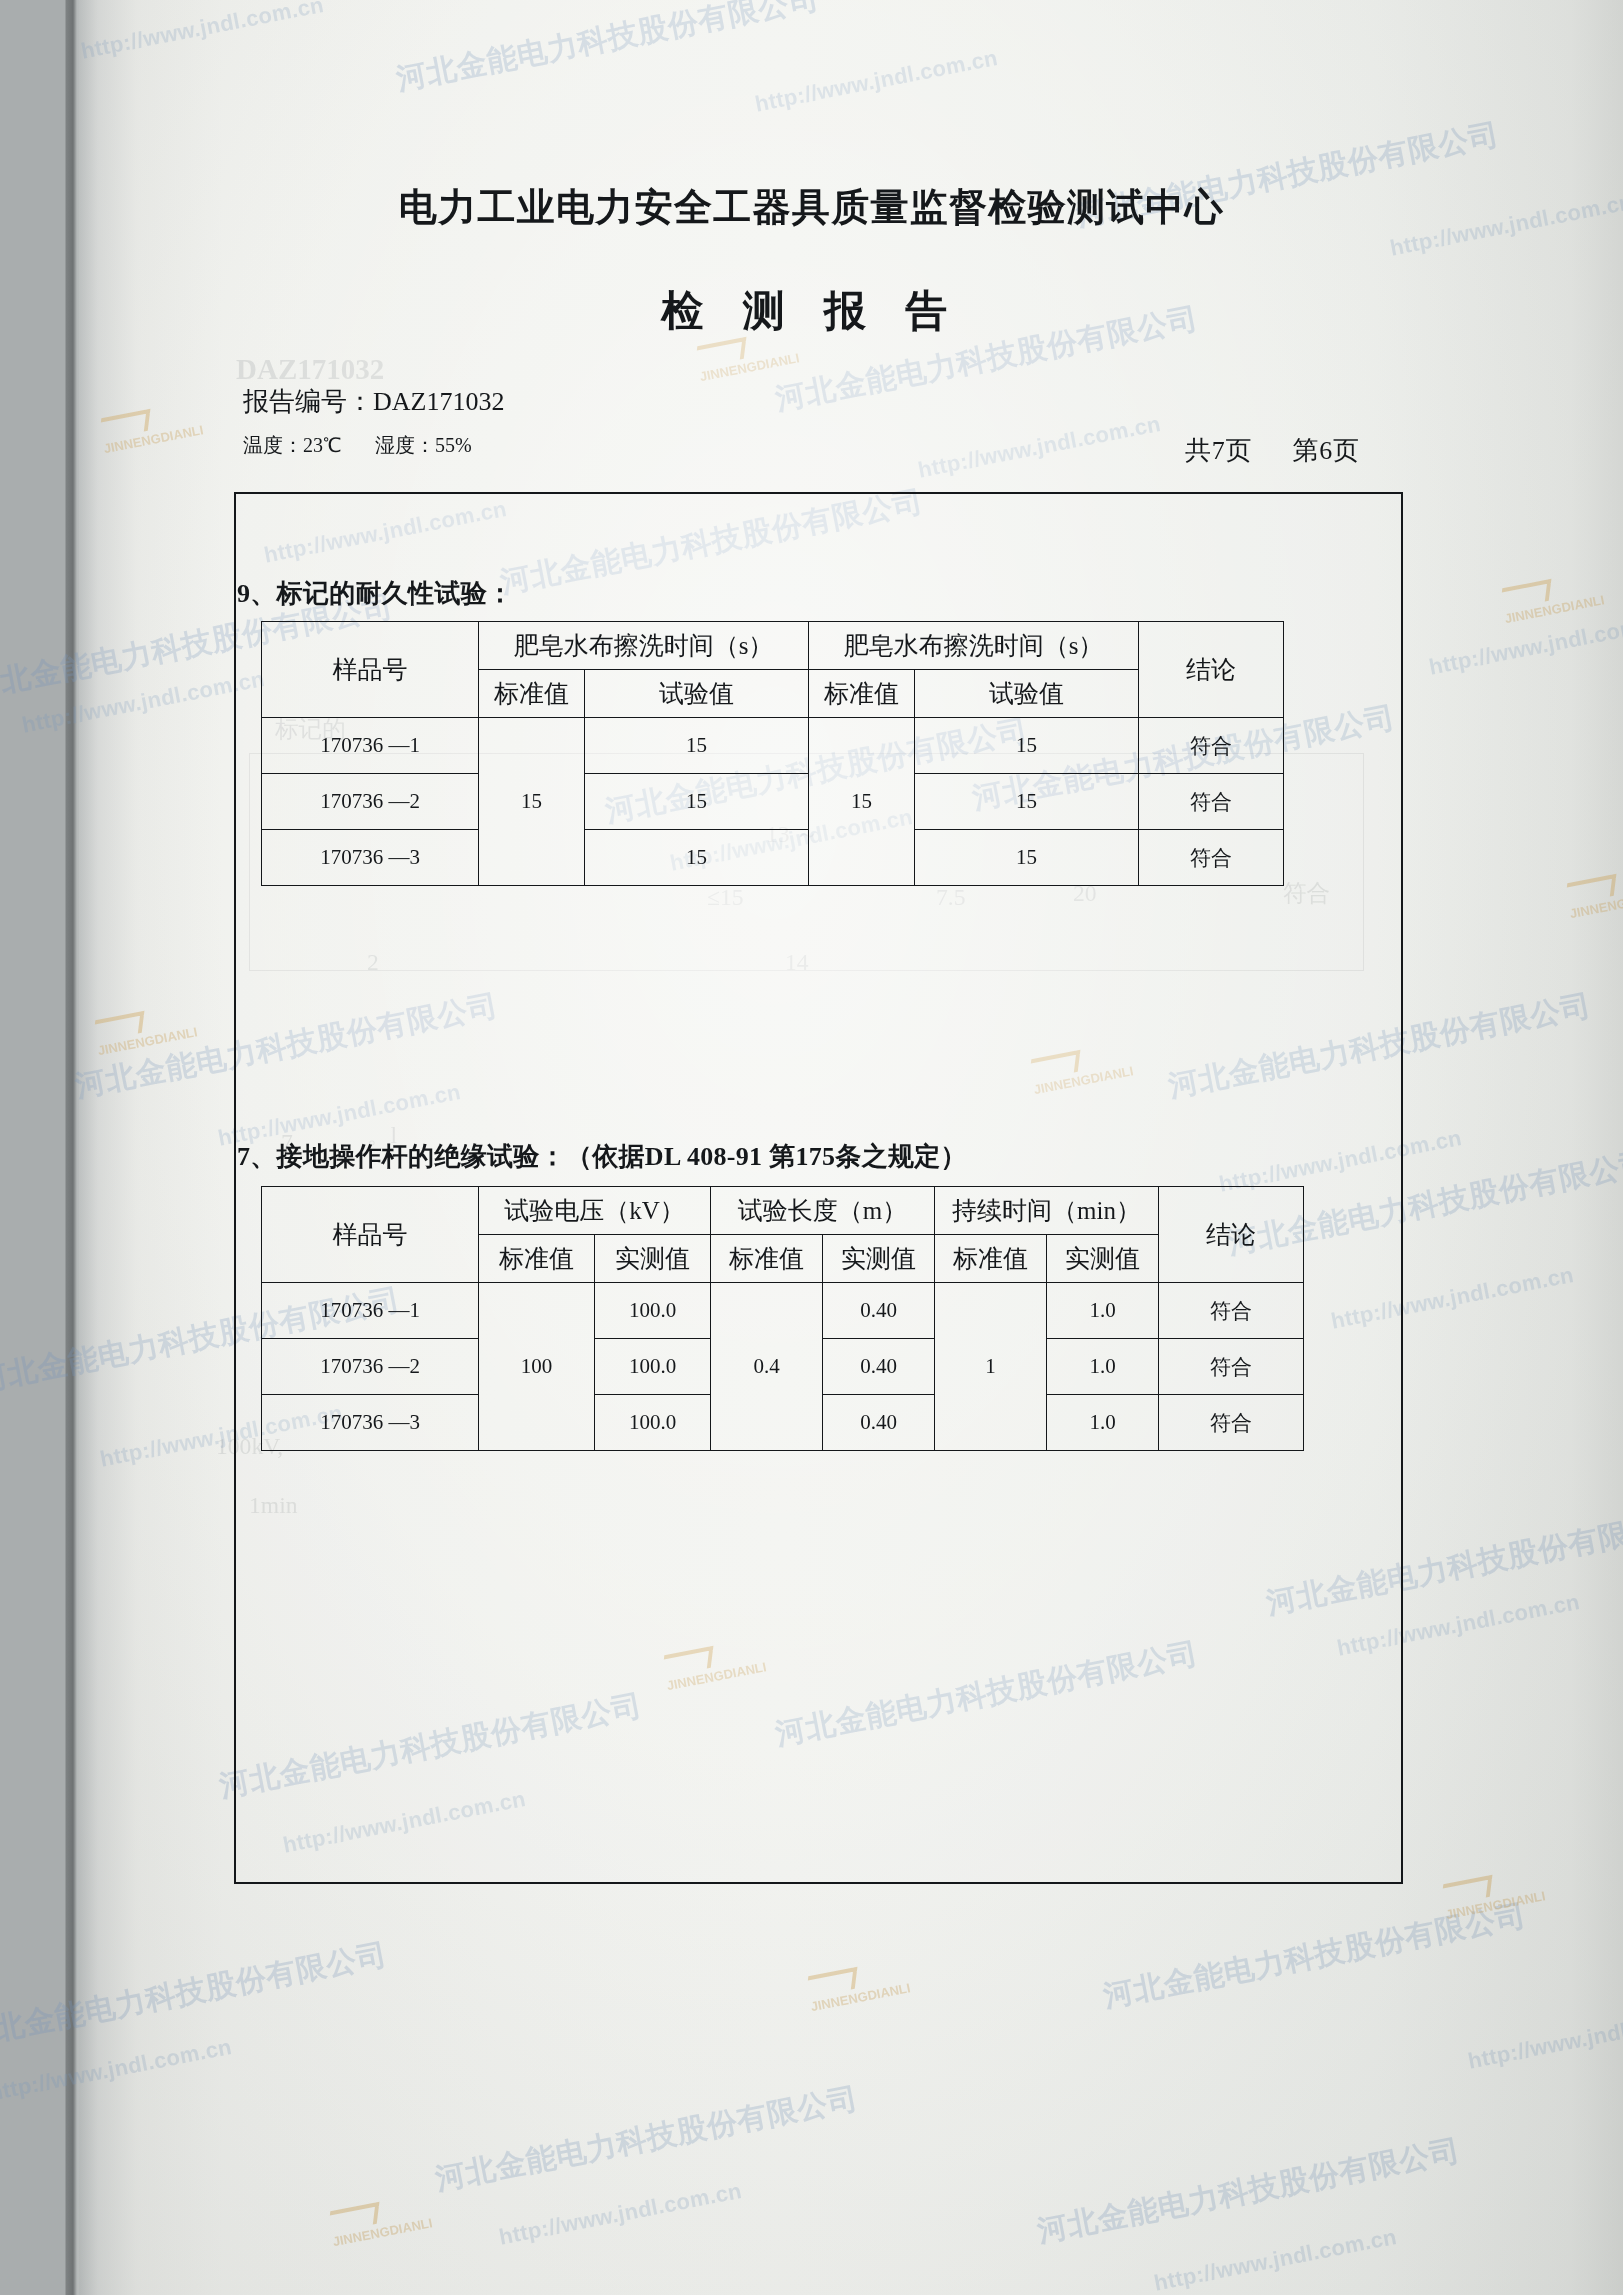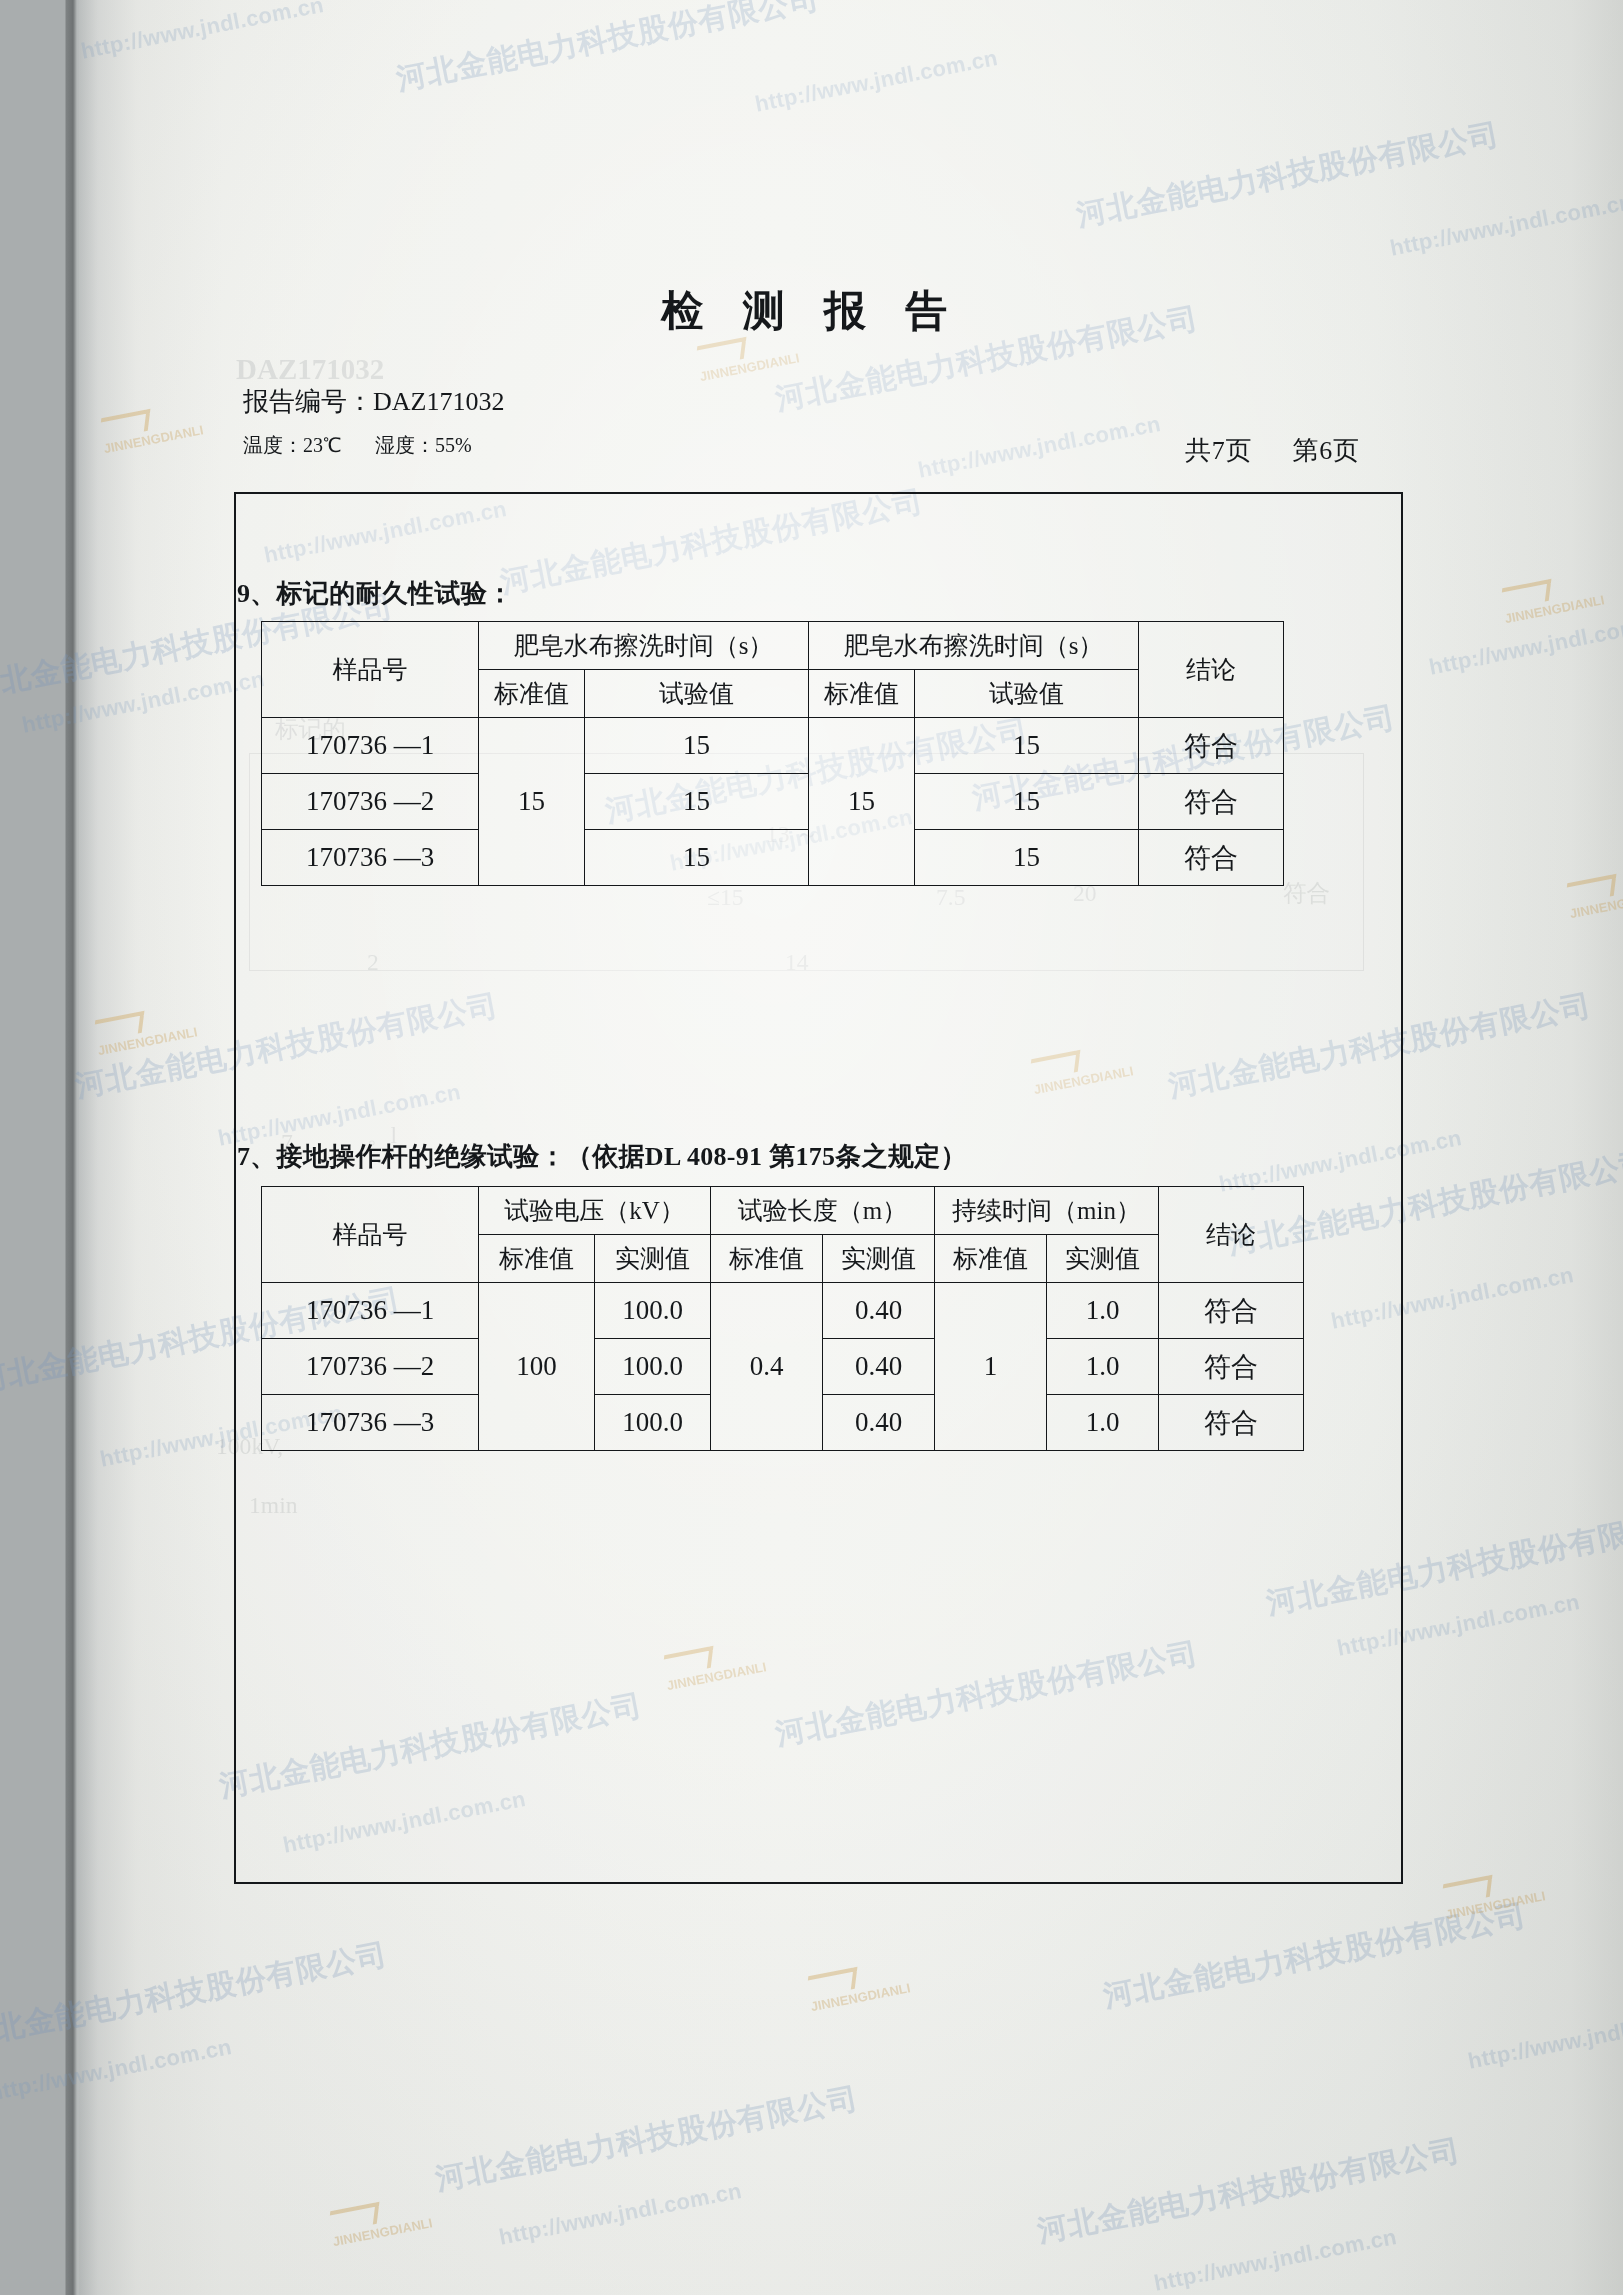--- a/index.html
+++ b/index.html
@@ -169,21 +169,21 @@
     text-align: center;
     font-weight: normal;
     padding: 0;
     background: rgba(255,255,255,0.02);
   }
 
   #table6 { left: 261px; top: 621px; }
   #table7 { left: 261px; top: 1186px; }
 
   .h-row td { height: 47px; font-size: 25px; }
-  .d-row td { height: 55px; font-size: 27px; }
+  .d-row td { height: 55px; font-size: 21px; }
 </style>
 </head>
 <body>
 
 <div id="page">
 
   <div id="watermarks">
 
     <div class="wm wm-url" style="left:79px; top:39px;">http://www.jndl.com.cn</div>
     <div class="wm wm-cn" style="left:393px; top:60px;">河北金能电力科技股份有限公司</div>
@@ -260,20 +260,21 @@
     <div class="ghost" style="left:216px; top:1433px;">100kV,</div>
     <div class="ghost" style="left:249px; top:1492px;">1min</div>
     <div class="ghost" style="left:275px; top:713px;">标记的</div>
     <div class="ghost" style="left:1283px; top:877px;">符合</div>
   </div>
 
   <div id="paper-shade"></div>
 
   <div id="content">
 
+    <div class="title-main">电力工业电力安全工器具质量监督检验测试中心</div>
     <div class="title-sub">检 测 报 告</div>
 
     <div class="meta-line1">
       <span>报告编号：</span><span>DAZ171032</span>
     </div>
 
     <div class="meta-line2">
       <span>温度：</span><span>23℃</span>
       <span style="display:inline-block;width:23.6px;"></span>
       <span>湿度：</span><span>55%</span>

